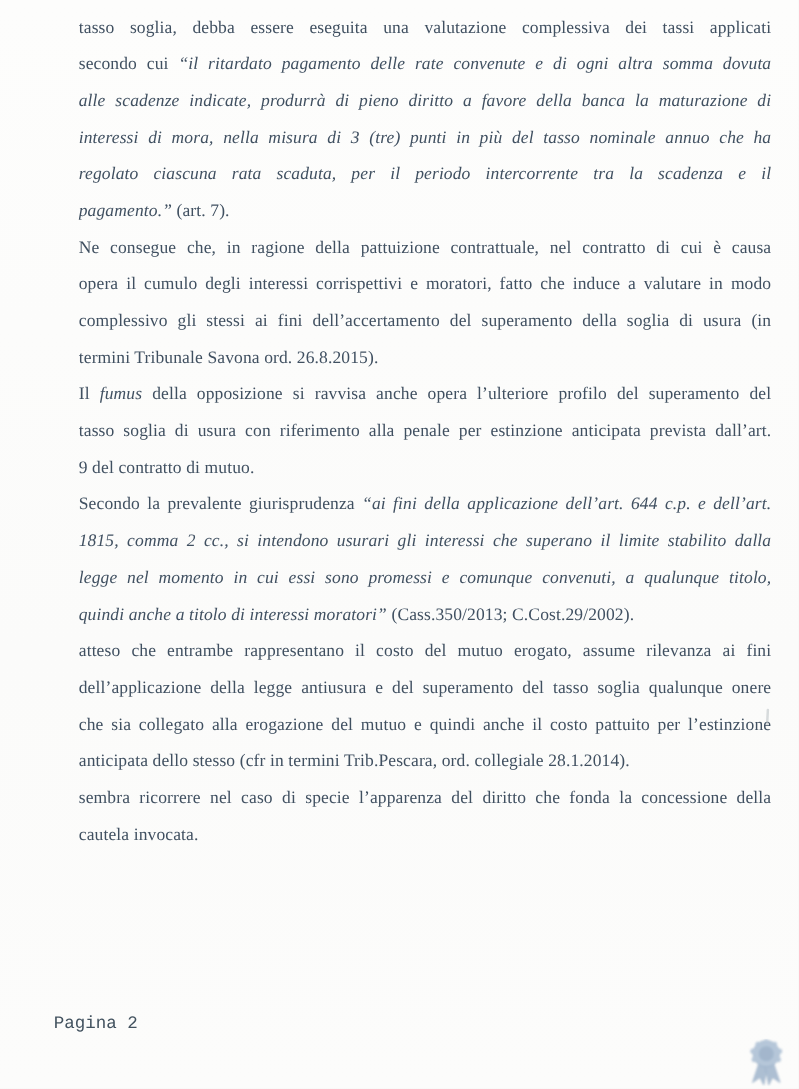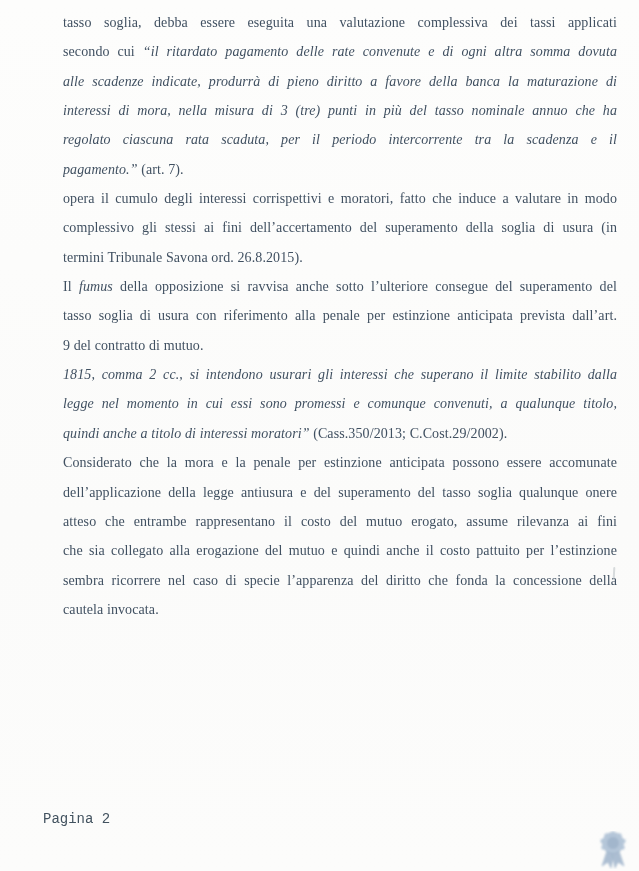--- a/index.html
+++ b/index.html
@@ -65,33 +65,35 @@
 
 <div class="page">
 
   <div class="text-block">
       <div class="line"><span>tasso soglia, debba essere eseguita una valutazione complessiva dei tassi applicati</span></div>
       <div class="line"><span>secondo cui </span><span class="it">“il ritardato pagamento delle rate convenute e di ogni altra somma dovuta</span></div>
       <div class="line"><span class="it">alle scadenze indicate, produrrà di pieno diritto a favore della banca la maturazione di</span></div>
       <div class="line"><span class="it">interessi di mora, nella misura di 3 (tre) punti in più del tasso nominale annuo che ha</span></div>
       <div class="line"><span class="it">regolato ciascuna rata scaduta, per il periodo intercorrente tra la scadenza e il</span></div>
       <div class="line eop"><span class="it">pagamento.” </span><span>(art. 7).</span></div>
+      <div class="line"><span>Ne consegue che, in ragione della pattuizione contrattuale, nel contratto di cui è causa</span></div>
       <div class="line"><span>opera il cumulo degli interessi corrispettivi e moratori, fatto che induce a valutare in modo</span></div>
       <div class="line"><span>complessivo gli stessi ai fini dell’accertamento del superamento della soglia di usura (in</span></div>
       <div class="line eop"><span>termini Tribunale Savona ord. 26.8.2015).</span></div>
-      <div class="line"><span>Il </span><span class="it">fumus</span><span> della opposizione si ravvisa anche sotto l’ulteriore consegue del superamento del</span></div>
+      <div class="line"><span>Il </span><span class="it">fumus</span><span> della opposizione si ravvisa anche opera l’ulteriore profilo del superamento del</span></div>
       <div class="line"><span>tasso soglia di usura con riferimento alla penale per estinzione anticipata prevista dall’art.</span></div>
       <div class="line eop"><span>9 del contratto di mutuo.</span></div>
+      <div class="line"><span>Secondo la prevalente giurisprudenza </span><span class="it">“ai fini della applicazione dell’art. 644 c.p. e dell’art.</span></div>
       <div class="line"><span class="it">1815, comma 2 cc., si intendono usurari gli interessi che superano il limite stabilito dalla</span></div>
       <div class="line"><span class="it">legge nel momento in cui essi sono promessi e comunque convenuti, a qualunque titolo,</span></div>
       <div class="line eop"><span class="it">quindi anche a titolo di interessi moratori” </span><span>(Cass.350/2013; C.Cost.29/2002).</span></div>
-      <div class="line"><span>Considerato che la mora e la penale per estinzione anticipata possono essere accomunate</span></div>
+      <div class="line"><span>atteso che entrambe rappresentano il costo del mutuo erogato,  assume rilevanza ai fini</span></div>
       <div class="line"><span>dell’applicazione della legge antiusura e del superamento del tasso soglia qualunque onere</span></div>
-      <div class="line"><span>atteso che entrambe rappresentano il costo del mutuo erogato,  assume rilevanza ai fini</span></div>
       <div class="line"><span>che sia collegato alla erogazione del mutuo e quindi anche il costo pattuito per l’estinzione</span></div>
+      <div class="line eop"><span>anticipata dello stesso (cfr in termini Trib.Pescara, ord. collegiale 28.1.2014).</span></div>
       <div class="line"><span>sembra ricorrere nel caso di specie l’apparenza del diritto che fonda la concessione della</span></div>
       <div class="line eop"><span>cautela invocata.</span></div>
     </div>
 
   <div class="footer">Pagina 2</div>
 
   <span class="scan-artifact"></span>
 
   <span class="seal">
     <svg width="36" height="38" viewBox="0 0 36 38" xmlns="http://www.w3.org/2000/svg">

